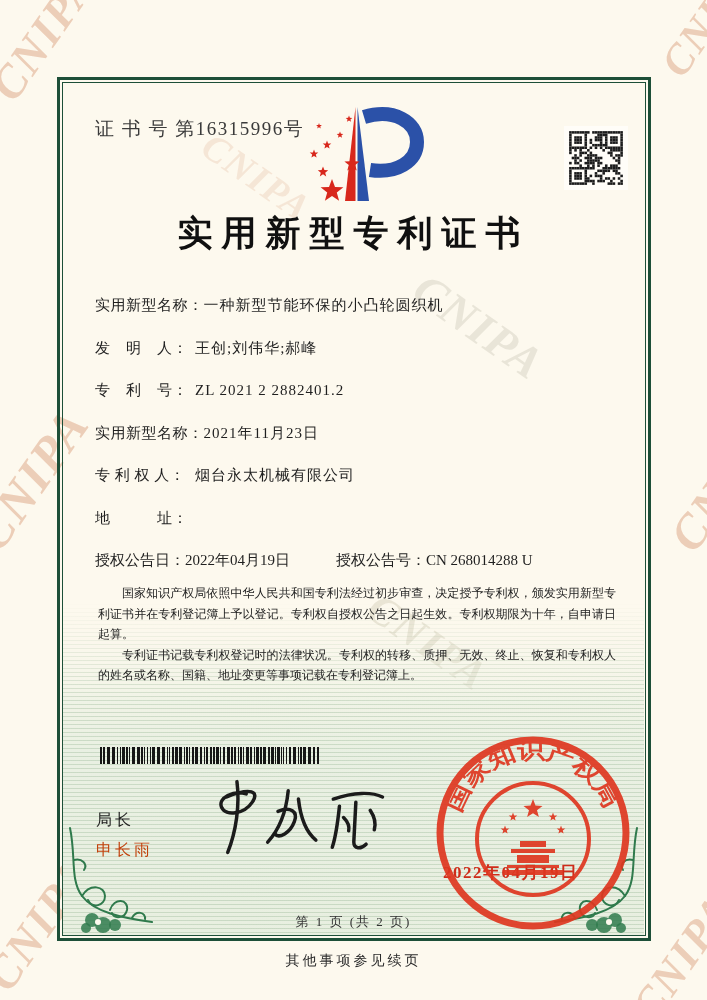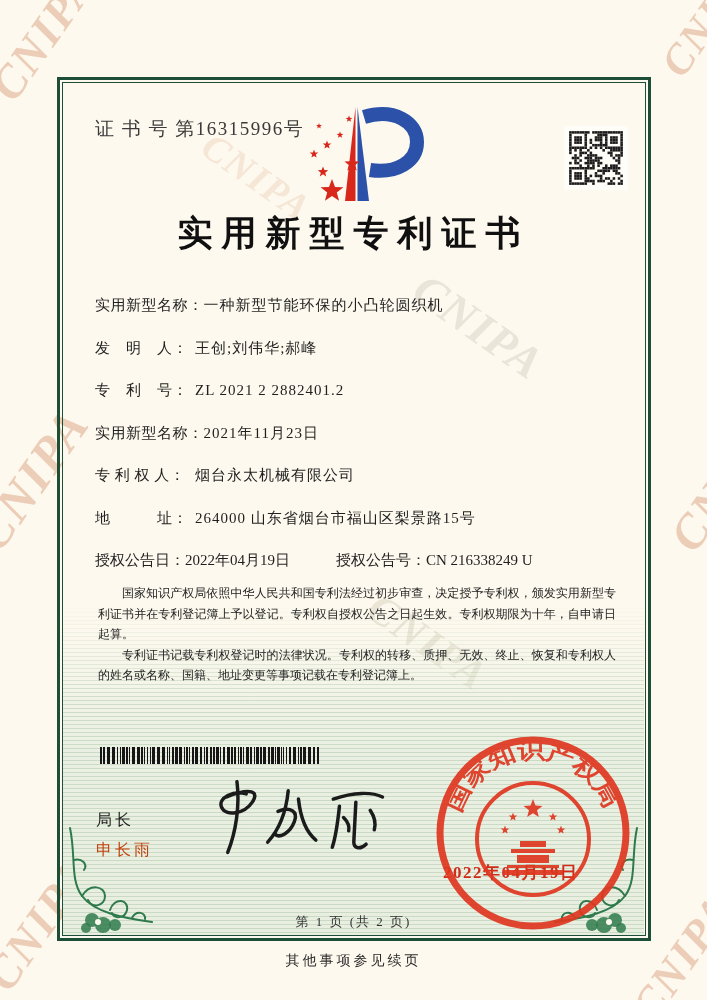--- a/index.html
+++ b/index.html
@@ -375,27 +375,26 @@
   <div class="field-row">
     <span class="field-label">实用新型名称：</span>
     <span class="field-value">2021年11月23日</span>
   </div>
   <div class="field-row">
     <span class="field-label">专 利 权 人：</span>
     <span class="field-value">烟台永太机械有限公司</span>
   </div>
   <div class="field-row">
     <span class="field-label">地　　　址：</span>
-    <span class="field-value">264000 山东省烟台市福山区梨景路15号</span>
   </div>
 </div>
 
 <div class="grant-row">
   <span class="grant-pair"><span>授权公告日：</span><span>2022年04月19日</span></span>
-  <span class="grant-pair second"><span>授权公告号：</span><span>CN 216338249 U</span></span>
+  <span class="grant-pair second"><span>授权公告号：</span><span>CN 268014288 U</span></span>
 </div>
 
 <div class="paras">
   <p>国家知识产权局依照中华人民共和国专利法经过初步审查，决定授予专利权，颁发实用新型专利证书并在专利登记簿上予以登记。专利权自授权公告之日起生效。专利权期限为十年，自申请日起算。</p>
   <p>专利证书记载专利权登记时的法律状况。专利权的转移、质押、无效、终止、恢复和专利权人的姓名或名称、国籍、地址变更等事项记载在专利登记簿上。</p>
 </div>
 
 <svg class="barcode" id="barcode-svg" viewBox="0 0 222 17" preserveAspectRatio="none">
     <rect x="0" y="0" width="2" height="17" fill="#161616"></rect>
     <rect x="3" y="0" width="2" height="17" fill="#161616"></rect>

